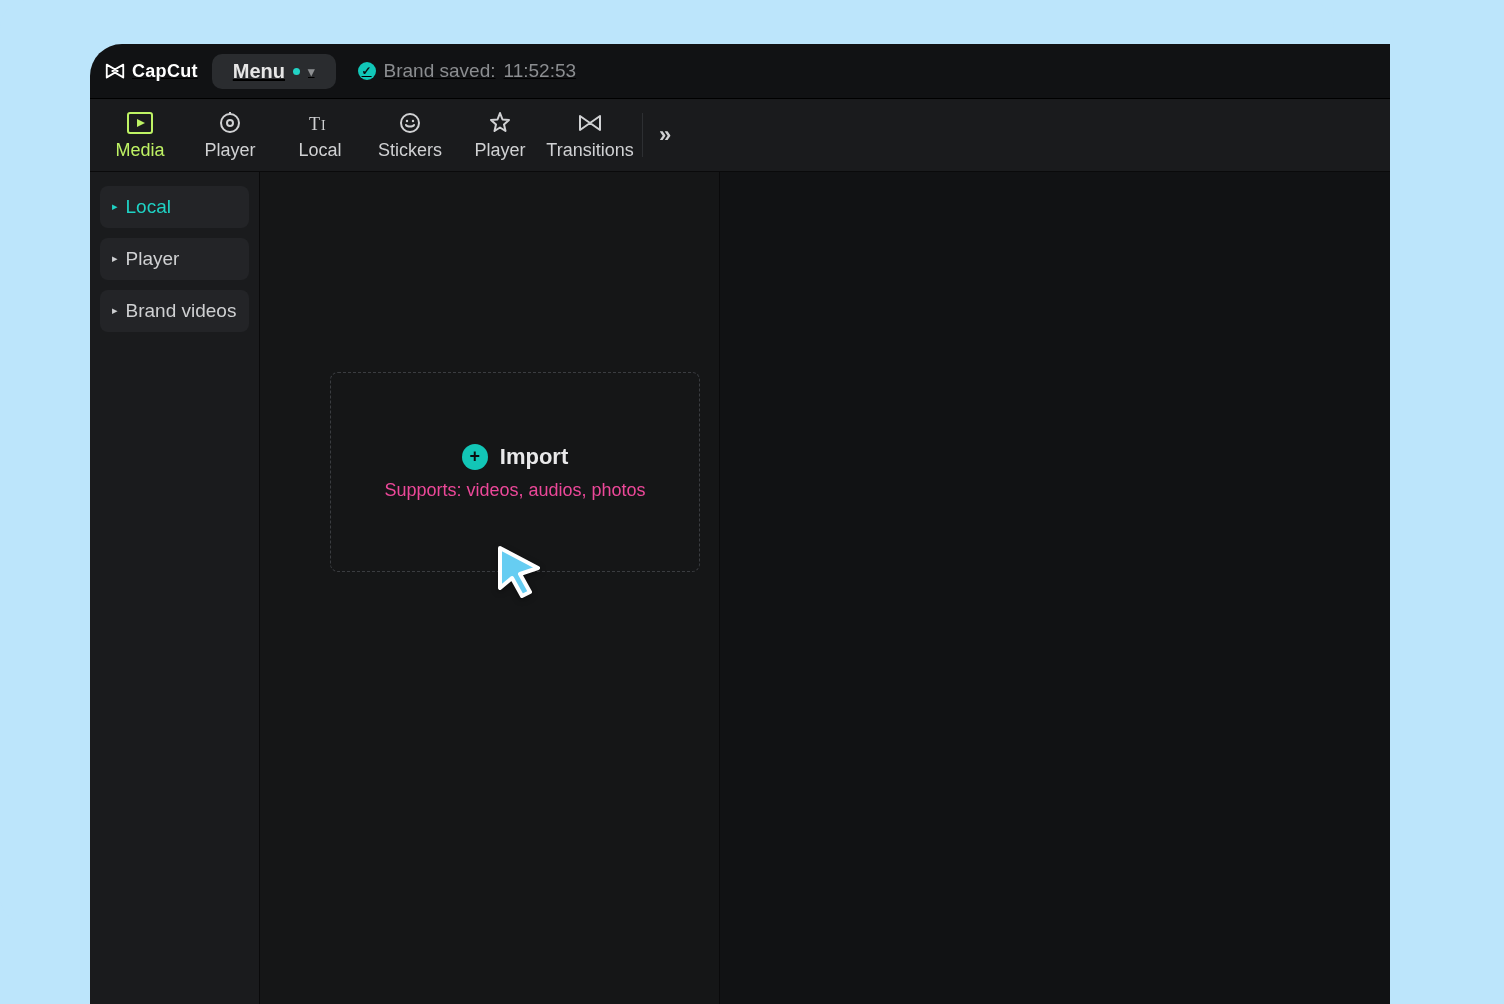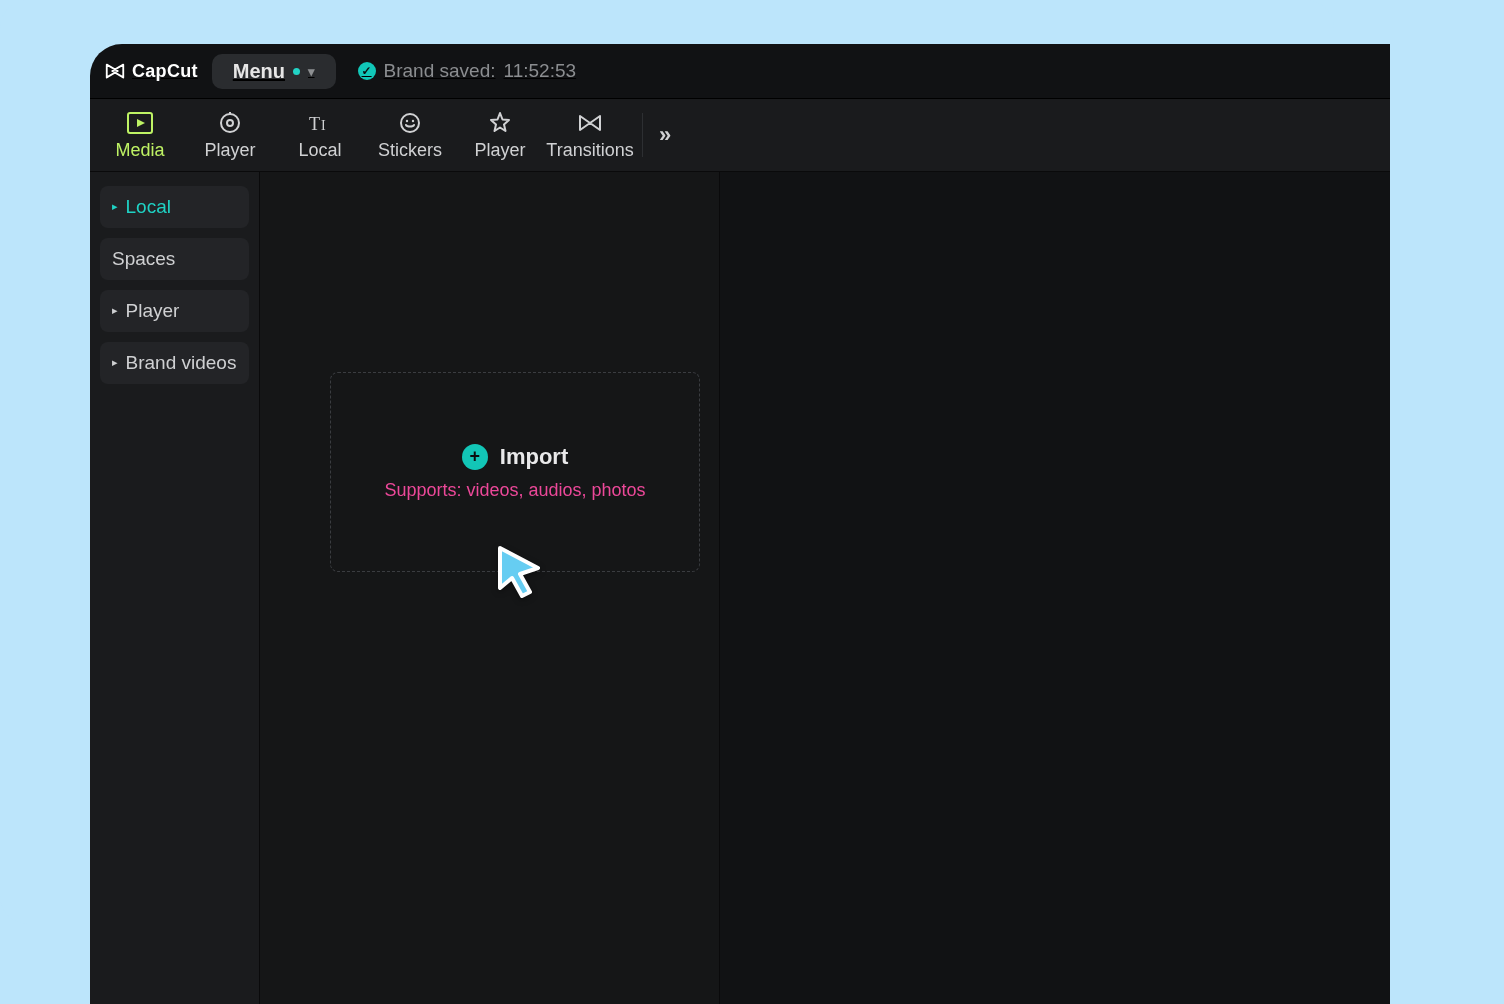--- a/index.html
+++ b/index.html
@@ -331,23 +331,20 @@
     </div>
   </div>
 
   <div class="body">
     <div class="sidebar">
       <div class="side-item active">
         <span class="caret">▸</span>
         <span>Local</span>
       </div>
       <div class="side-item">
-        <span>Spaces</span>
-      </div>
-      <div class="side-item">
         <span class="caret">▸</span>
         <span>Player</span>
       </div>
       <div class="side-item">
         <span class="caret">▸</span>
         <span>Brand videos</span>
       </div>
     </div>
 
     <div class="media-area">

